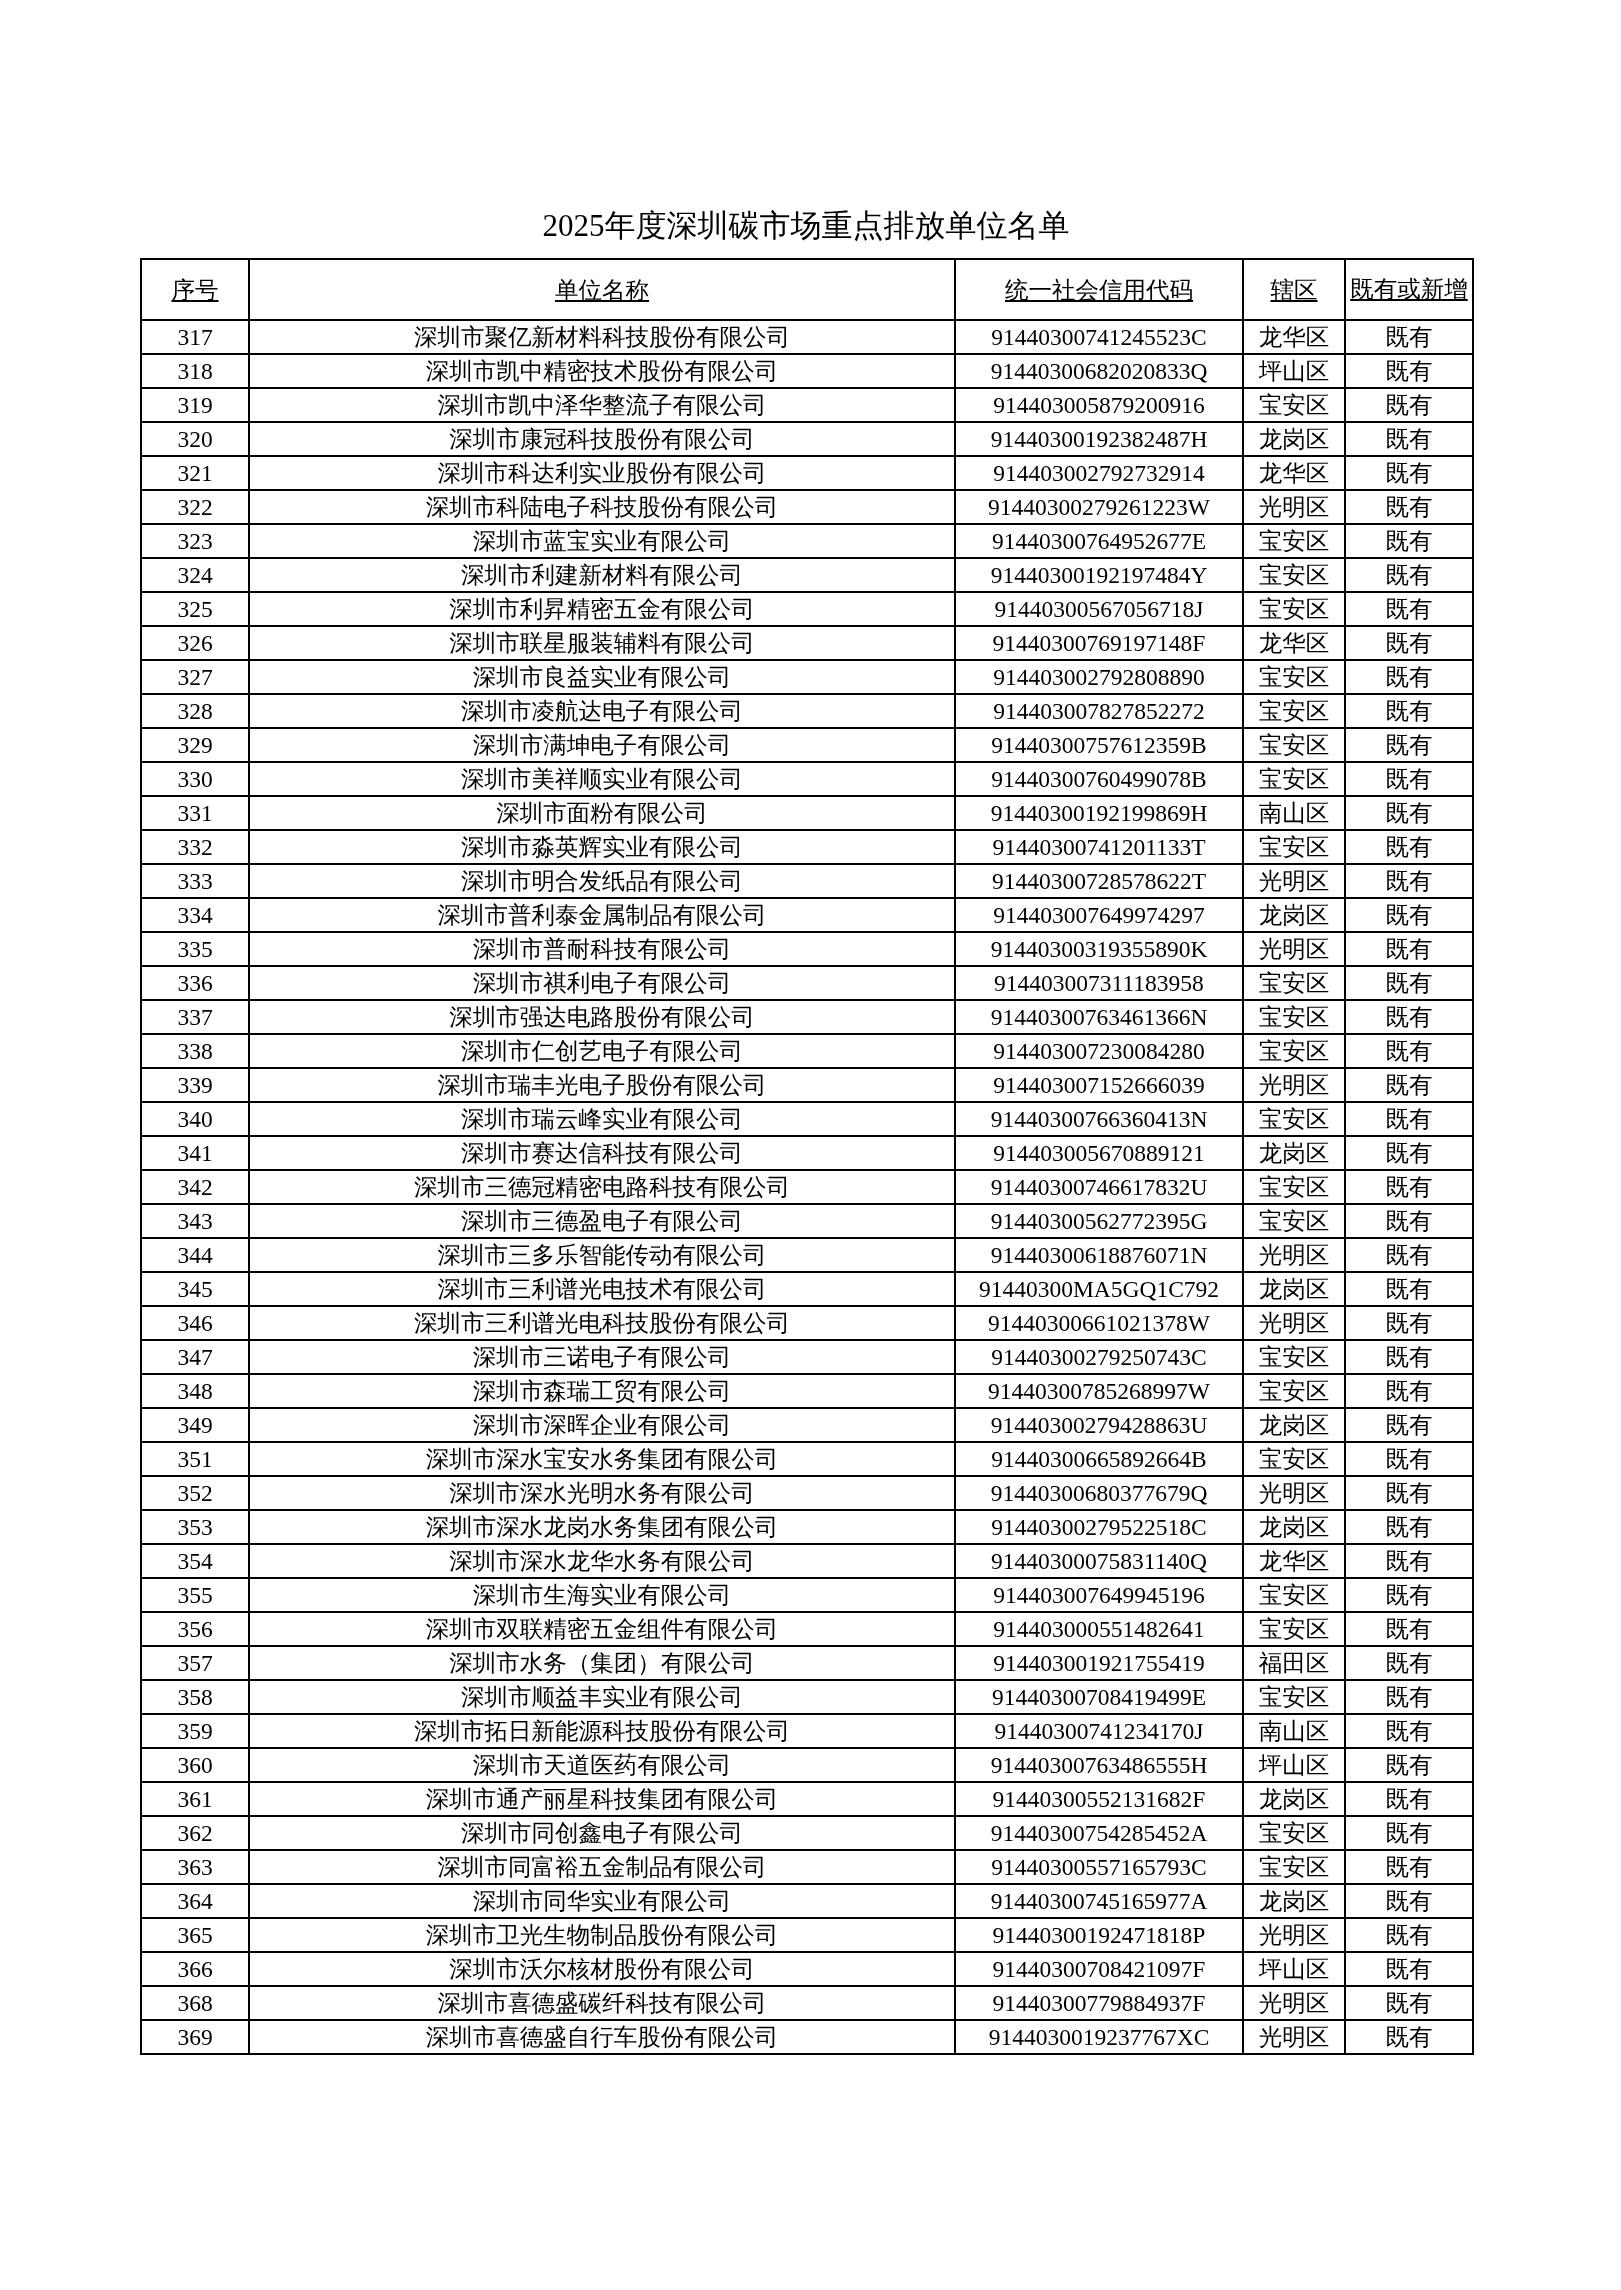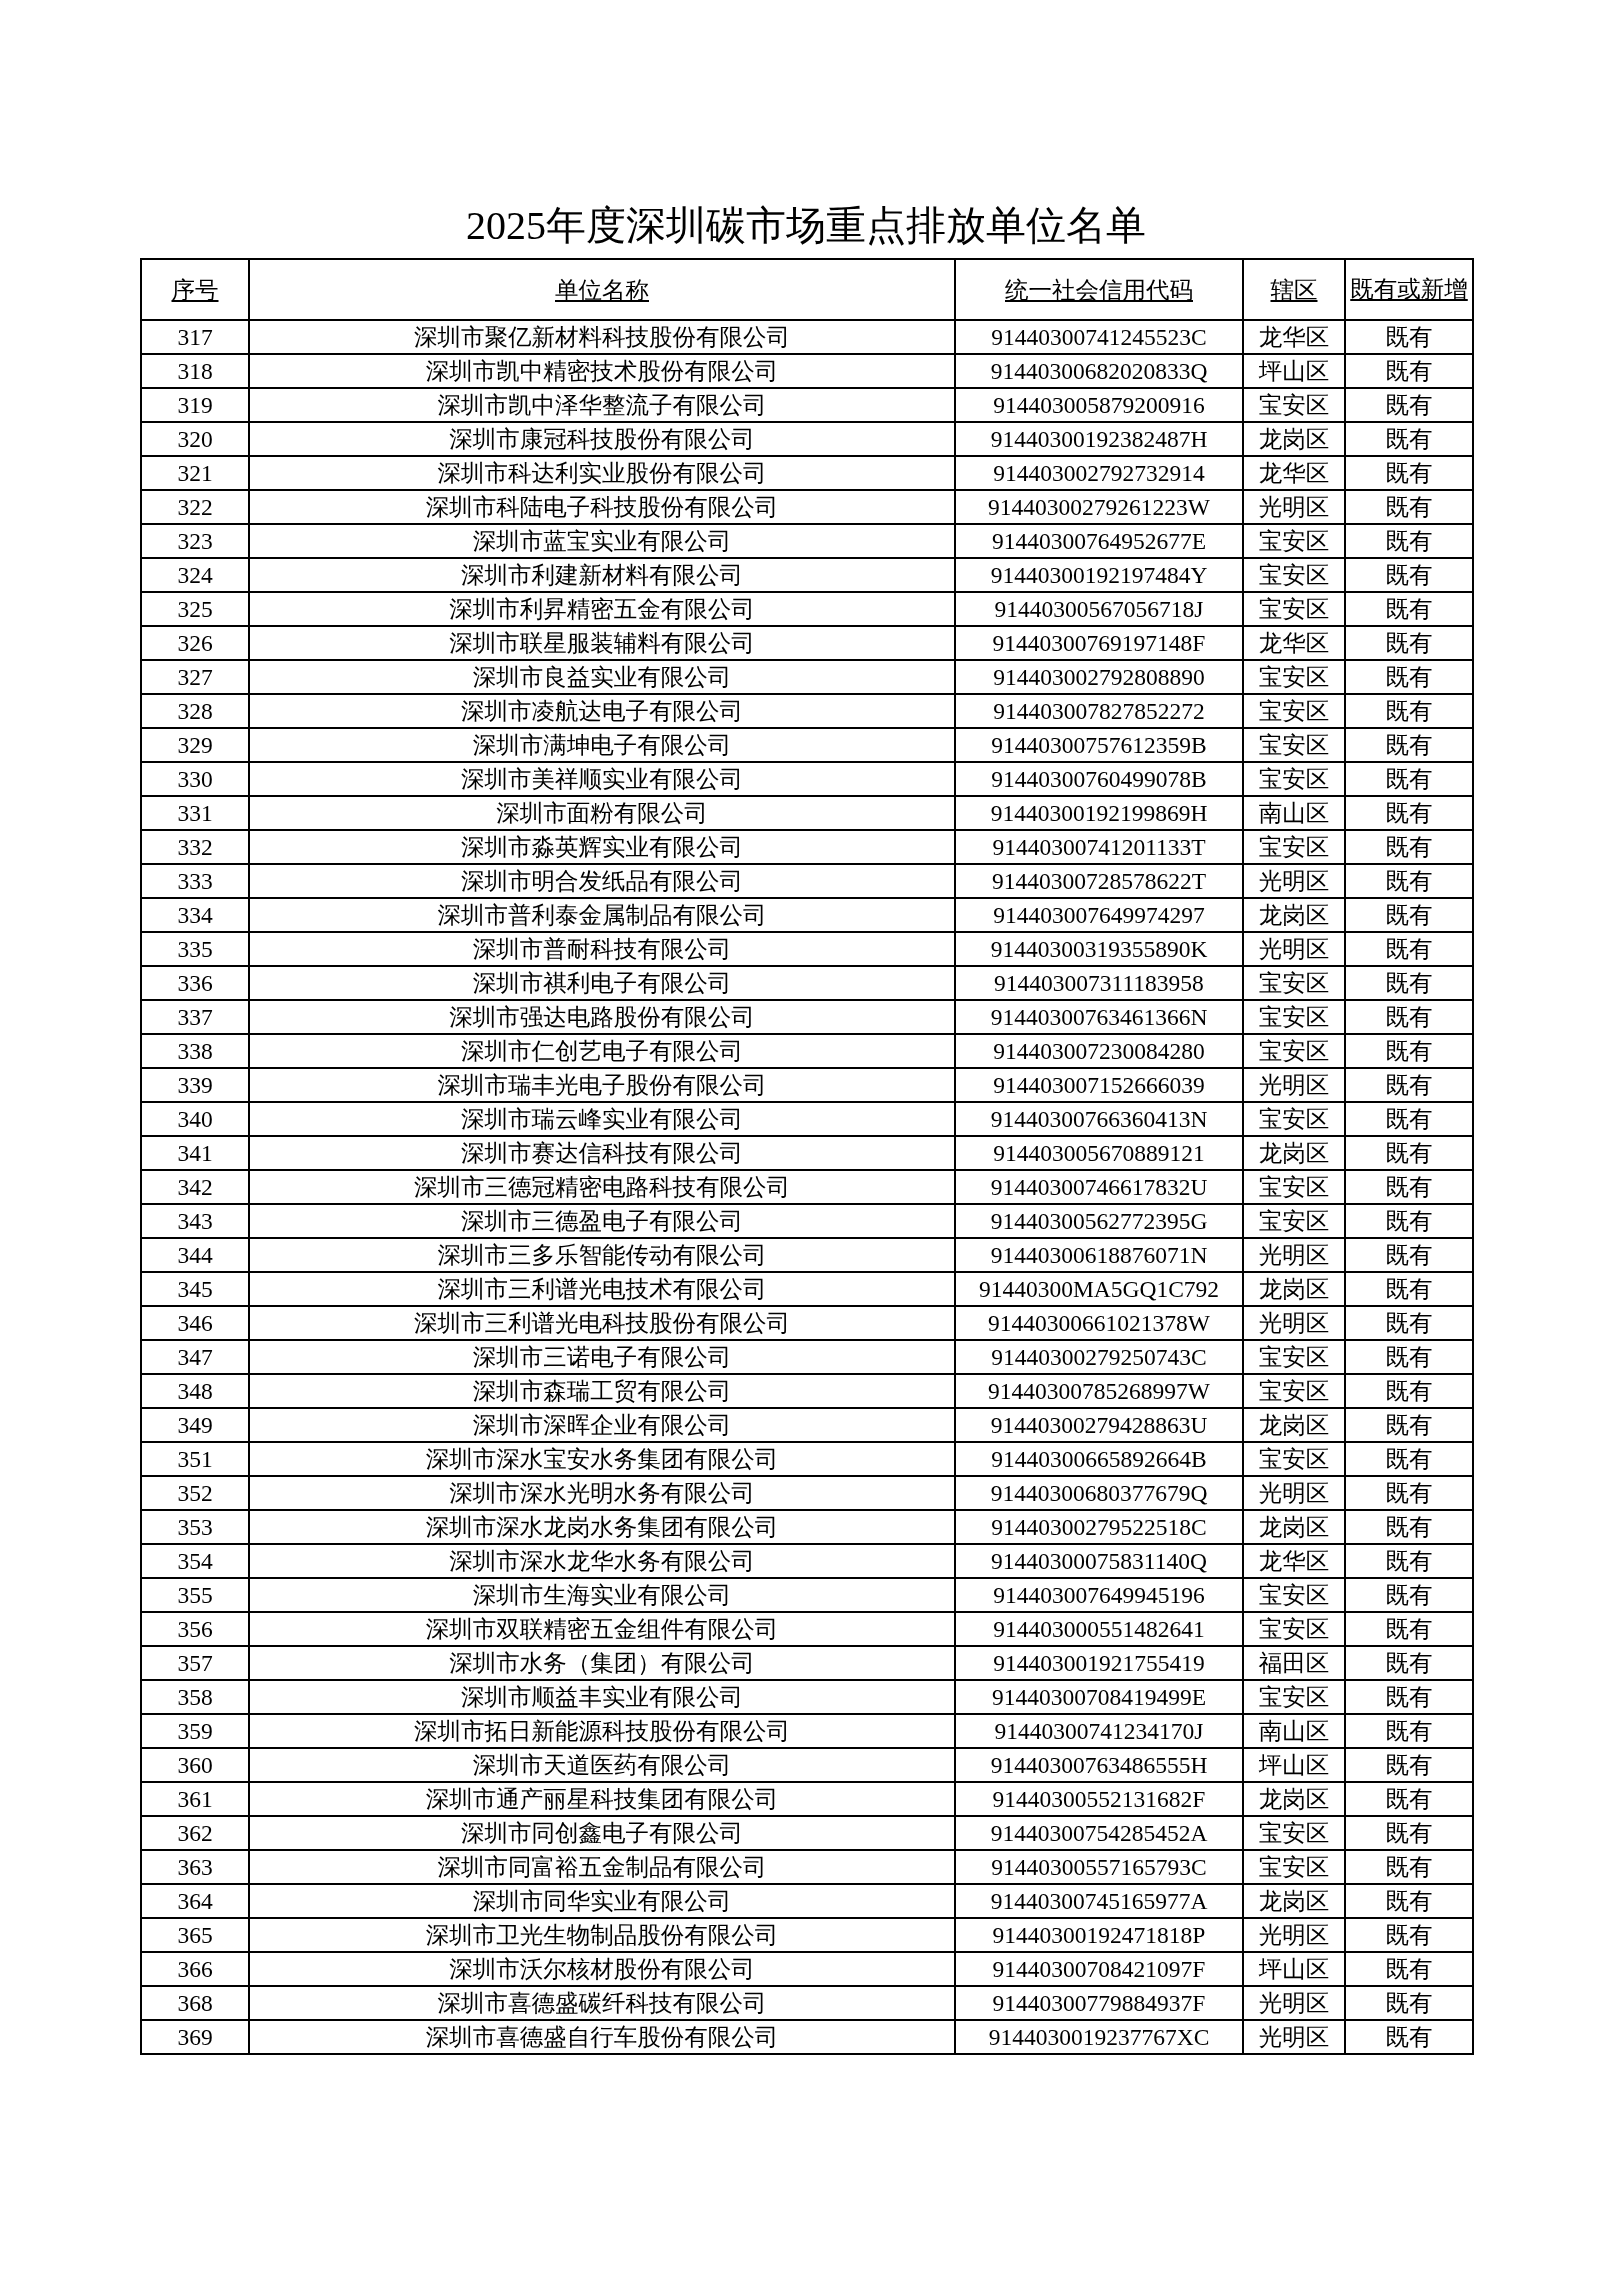--- a/index.html
+++ b/index.html
@@ -1,19 +1,19 @@
 <!DOCTYPE html>
 <html><head>
 <meta charset="utf-8">
 <style>
   html,body{margin:0;padding:0;background:#ffffff;}
   .page{position:relative;width:1621px;height:2291px;background:#ffffff;overflow:hidden;
         font-family:"Liberation Serif","DejaVu Serif",serif;color:#000;}
   .title{position:absolute;left:140px;width:1332px;top:207px;text-align:center;
-         font-size:40px;line-height:37px;font-weight:400;}
+         font-size:31px;line-height:37px;font-weight:400;}
   table.tbl{position:absolute;left:140px;top:258px;width:1332px;border-collapse:collapse;
             table-layout:fixed;border:2.9px solid #000;}
   .tbl th,.tbl td{border:2px solid #000;text-align:center;vertical-align:middle;
             font-size:23.5px;font-weight:400;padding:0;overflow:hidden;white-space:nowrap;}
   .tbl thead tr{height:61px;text-decoration:underline;}
   .tbl tbody tr{height:33px;}
   th.c-status{white-space:normal;line-height:1.15;padding:0 0;}
   .watermark{position:absolute;left:4.9px;top:2267px;
              font-family:"Liberation Sans","DejaVu Sans",sans-serif;
              font-weight:bold;font-size:19.6px;letter-spacing:1px;color:#0c4a6e;margin-top:27px;}

